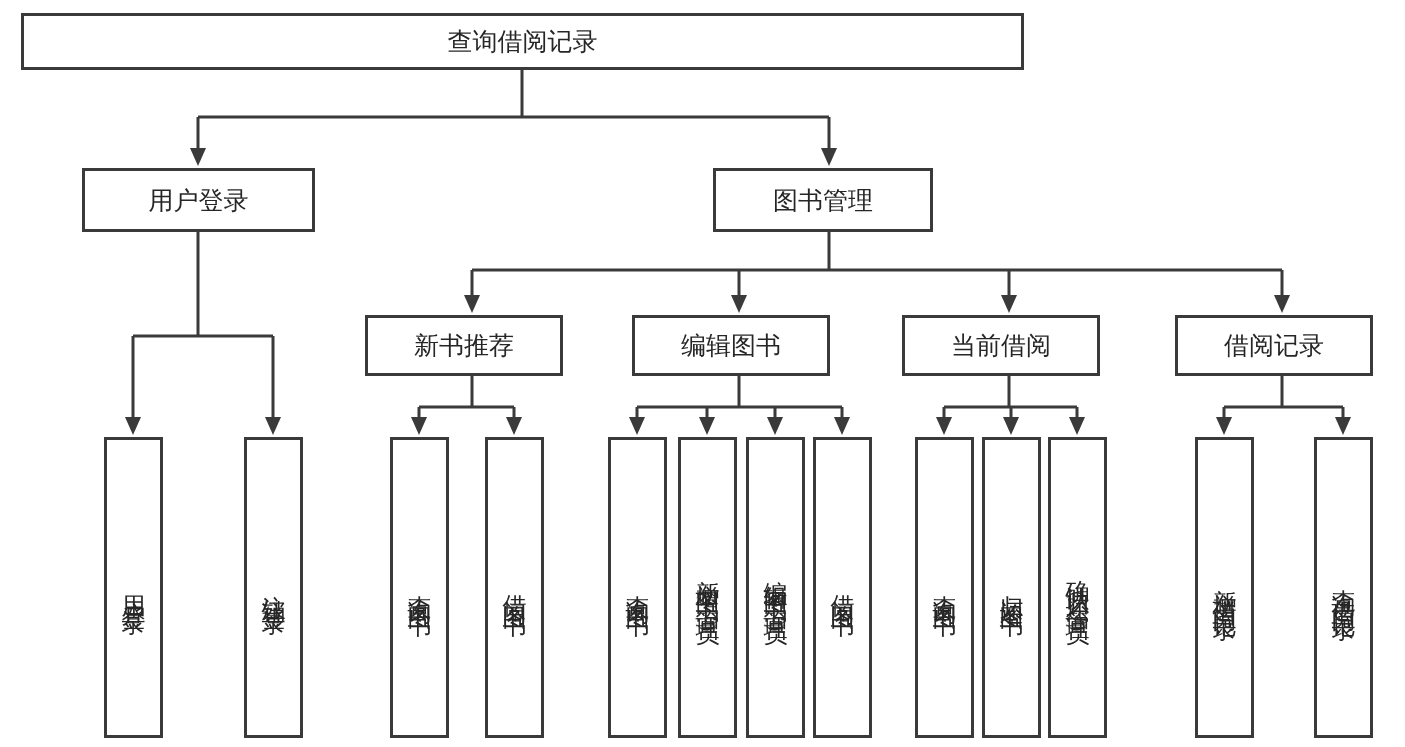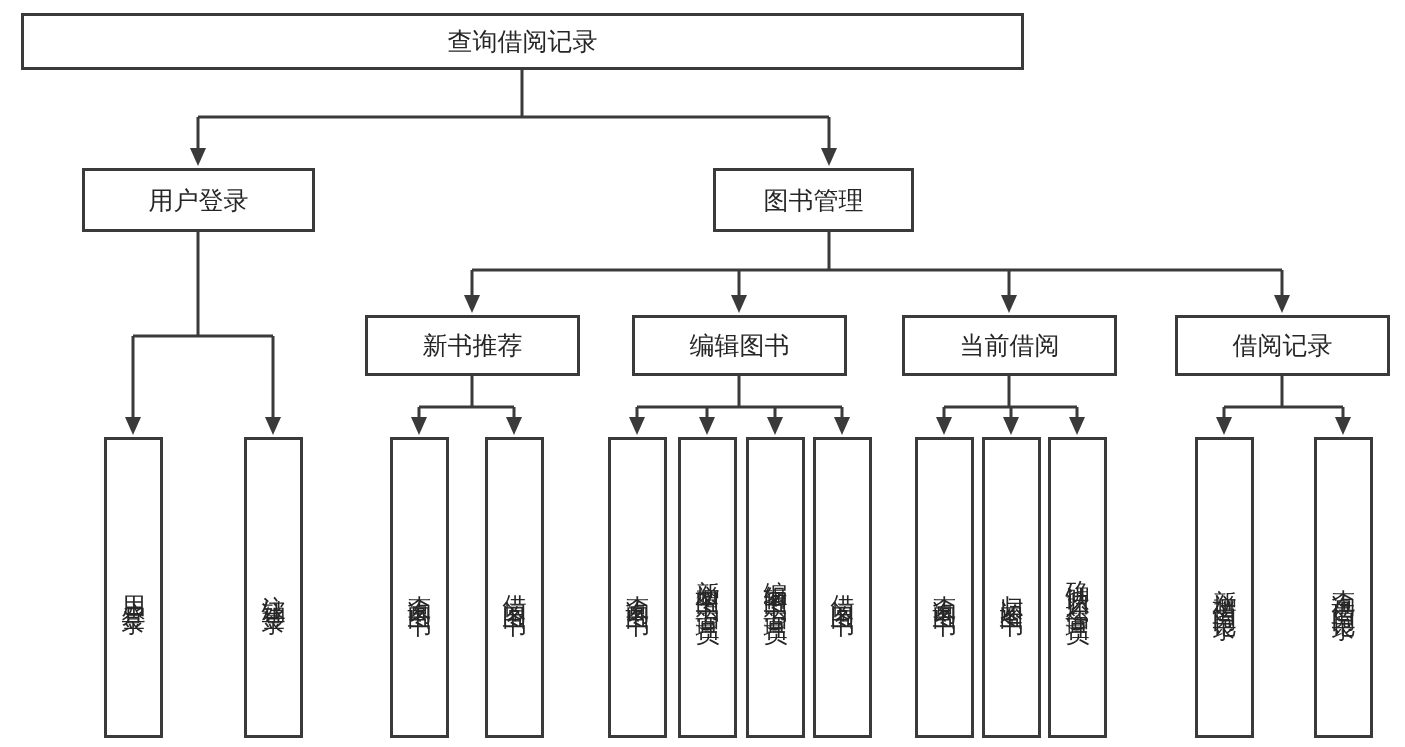--- a/index.html
+++ b/index.html
@@ -29,21 +29,21 @@
     position:absolute;box-sizing:border-box;
     border:3px solid var(--line);background:var(--background);
     display:flex;align-items:center;justify-content:center;
     top:437px;width:59px;height:301px;
   }
   .vtext{
     writing-mode:vertical-rl;text-orientation:mixed;
     font-size:24px;line-height:1;letter-spacing:6px;
     color:var(--text);
   }
-  .lvl3{top:315px;width:215px;height:61px;}
+  .lvl3{top:315px;width:198px;height:61px;}
   .watermark{
     position:absolute;right:12px;bottom:4px;
     font-size:21px;color:var(--watermark);letter-spacing:1px;
     white-space:nowrap;
   }
 </style>
 </head>
 <body>
 
 <div class="canvas">
@@ -87,21 +87,21 @@
     <g class="conn">
       <path d="M1282 375 V407 M1224 407 H1343 M1224 407 V417 M1343 407 V417"></path>
       <polygon points="1216,417 1232,417 1224,435"></polygon>
       <polygon points="1335,417 1351,417 1343,435"></polygon>
     </g>
   </svg>
 
   <div class="hbox" style="left:21px;top:13px;width:1003px;height:57px">查询借阅记录</div>
 
   <div class="hbox" style="left:82px;top:168px;width:233px;height:64px">用户登录</div>
-  <div class="hbox" style="left:713px;top:168px;width:201px;height:64px">图书管理</div>
+  <div class="hbox" style="left:713px;top:168px;width:220px;height:64px">图书管理</div>
 
   <div class="hbox lvl3" style="left:365px">新书推荐</div>
   <div class="hbox lvl3" style="left:632px">编辑图书</div>
   <div class="hbox lvl3" style="left:902px">当前借阅</div>
   <div class="hbox lvl3" style="left:1175px">借阅记录</div>
 
   <div class="vbox" style="left:104px">
     <span class="vtext">用户登录</span>
   </div>
   <div class="vbox" style="left:244px">

